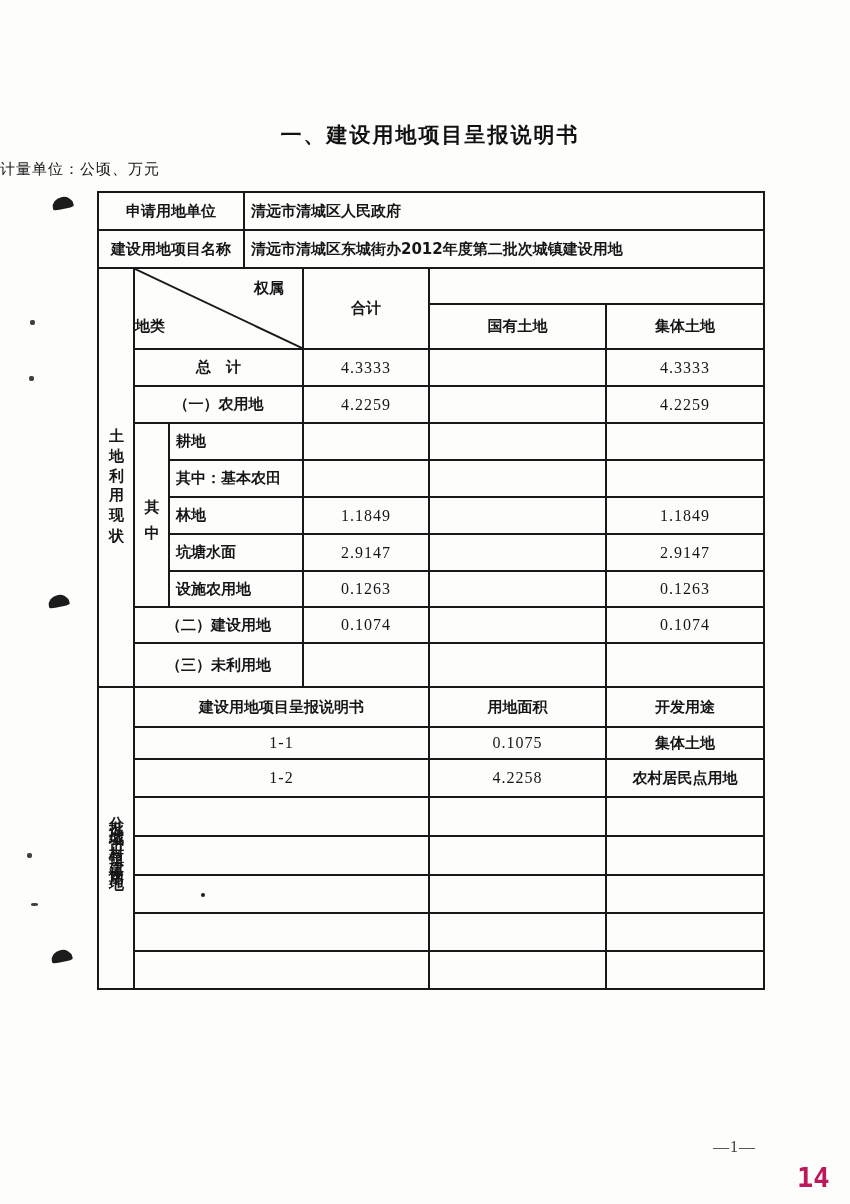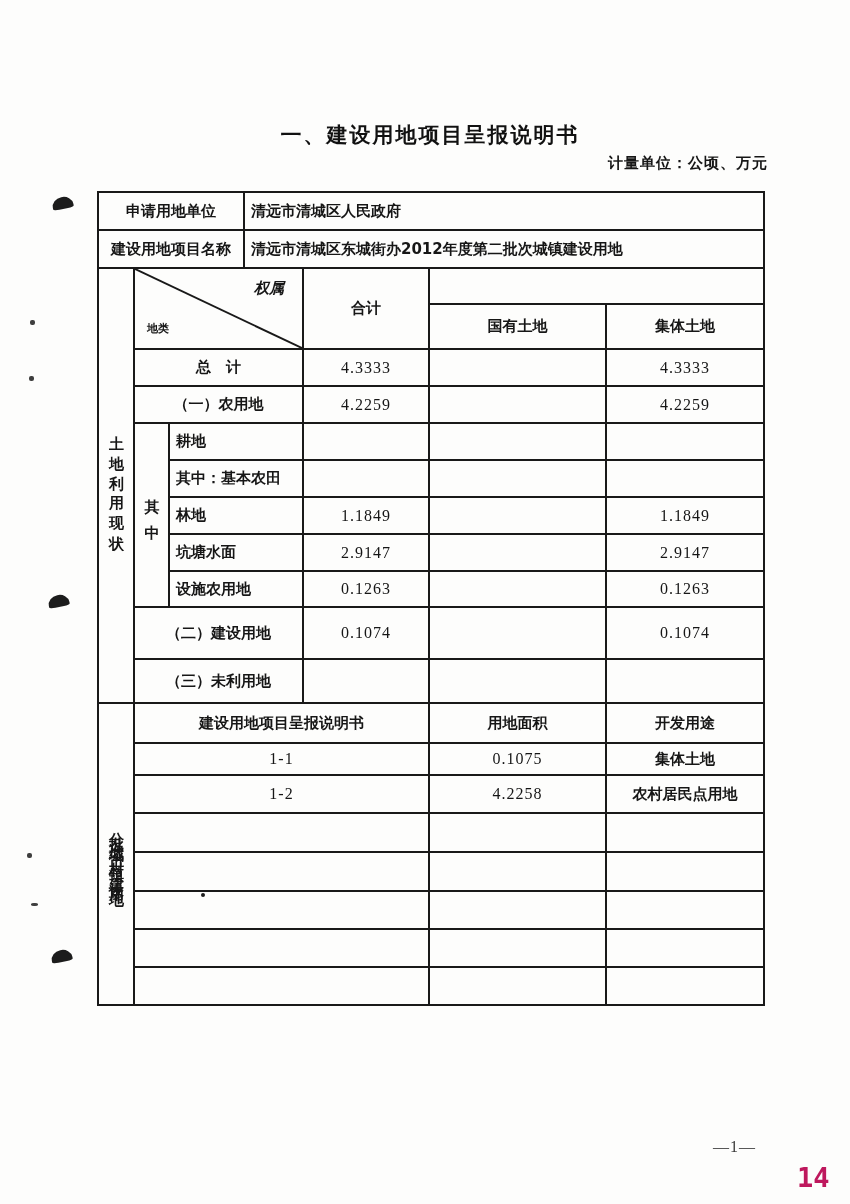--- a/index.html
+++ b/index.html
@@ -12,23 +12,23 @@
     color: #141414;
     overflow: hidden;
   }
   .doc-title {
     position: absolute; top: 121px; left: 0; width: 860px;
     text-align: center;
     font-size: 21px; font-weight: bold; letter-spacing: 2px;
     color: #111;
   }
   .unit-note {
-    position: absolute; top: 154px; left: 0; width: 768px;
-    text-align: right;
-    font-size: 15px; font-weight: bold; letter-spacing: 1px;
+    position: absolute; top: 160px; left: 0; width: 768px;
+    text-align: left;
+    font-size: 15px; font-weight: normal; letter-spacing: 1px;
     color: #161616;
   }
   .table-wrap { position: absolute; top: 191px; left: 97px; width: 666px; }
   table.tstack {
     border-collapse: collapse; table-layout: fixed; width: 666px;
   }
   table.tstack + table.tstack { margin-top: -2px; }
   td {
     border: 2px solid #191919;
     padding: 0 4px;
@@ -48,22 +48,22 @@
     writing-mode: vertical-lr;
     text-orientation: upright;
     font-weight: bold; font-size: 15px;
     line-height: 1;
   }
   .vtext.land { letter-spacing: 20px; }
   .vtext.mid  { letter-spacing: 26px; }
   .vtext.dev  { letter-spacing: 5px; }
   td.diag { position: relative; padding: 0; }
   td.diag svg { position: absolute; inset: 0; width: 100%; height: 100%; }
-  .diag-top { position: absolute; top: 10px; right: 18px; font-weight: bold; font-size: 15px; font-style: italic; }
-  .diag-bottom { position: absolute; bottom: 12px; left: 12px; font-weight: bold; font-size: 11px; }
+  .diag-top { position: absolute; top: 10px; right: 18px; font-weight: bold; font-size: 15px; }
+  .diag-bottom { position: absolute; bottom: 12px; left: 0; font-weight: bold; font-size: 15px; }
   .footer-page {
     position: absolute; top: 1138px; left: 713px;
     font-family: "Liberation Serif", "DejaVu Serif", serif;
     font-size: 16px; color: #3a3a3a; letter-spacing: 1px;
   }
   .corner-page {
     position: absolute; top: 1162px; left: 797px;
     font-family: "DejaVu Sans Mono", "Liberation Mono", monospace;
     font-size: 27px; font-weight: bold; color: #be185d;
   }
@@ -169,21 +169,21 @@
       <td class="num">2.9147</td>
       <td class="num"></td>
       <td class="num">2.9147</td>
     </tr>
     <tr style="height:36px">
       <td class="left">设施农用地</td>
       <td class="num">0.1263</td>
       <td class="num"></td>
       <td class="num">0.1263</td>
     </tr>
-    <tr style="height:52px">
+    <tr style="height:36px">
       <td colspan="2">（二）建设用地</td>
       <td class="num">0.1074</td>
       <td class="num"></td>
       <td class="num">0.1074</td>
     </tr>
     <tr style="height:44px">
       <td colspan="2">（三）未利用地</td>
       <td class="num"></td>
       <td class="num"></td>
       <td class="num"></td>

